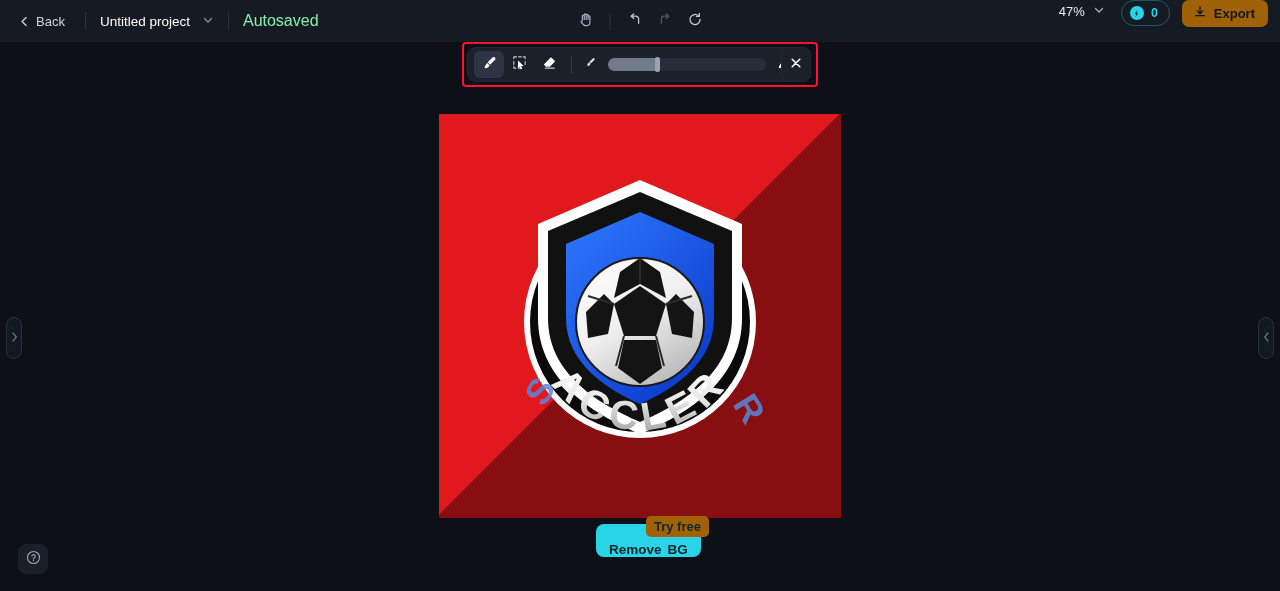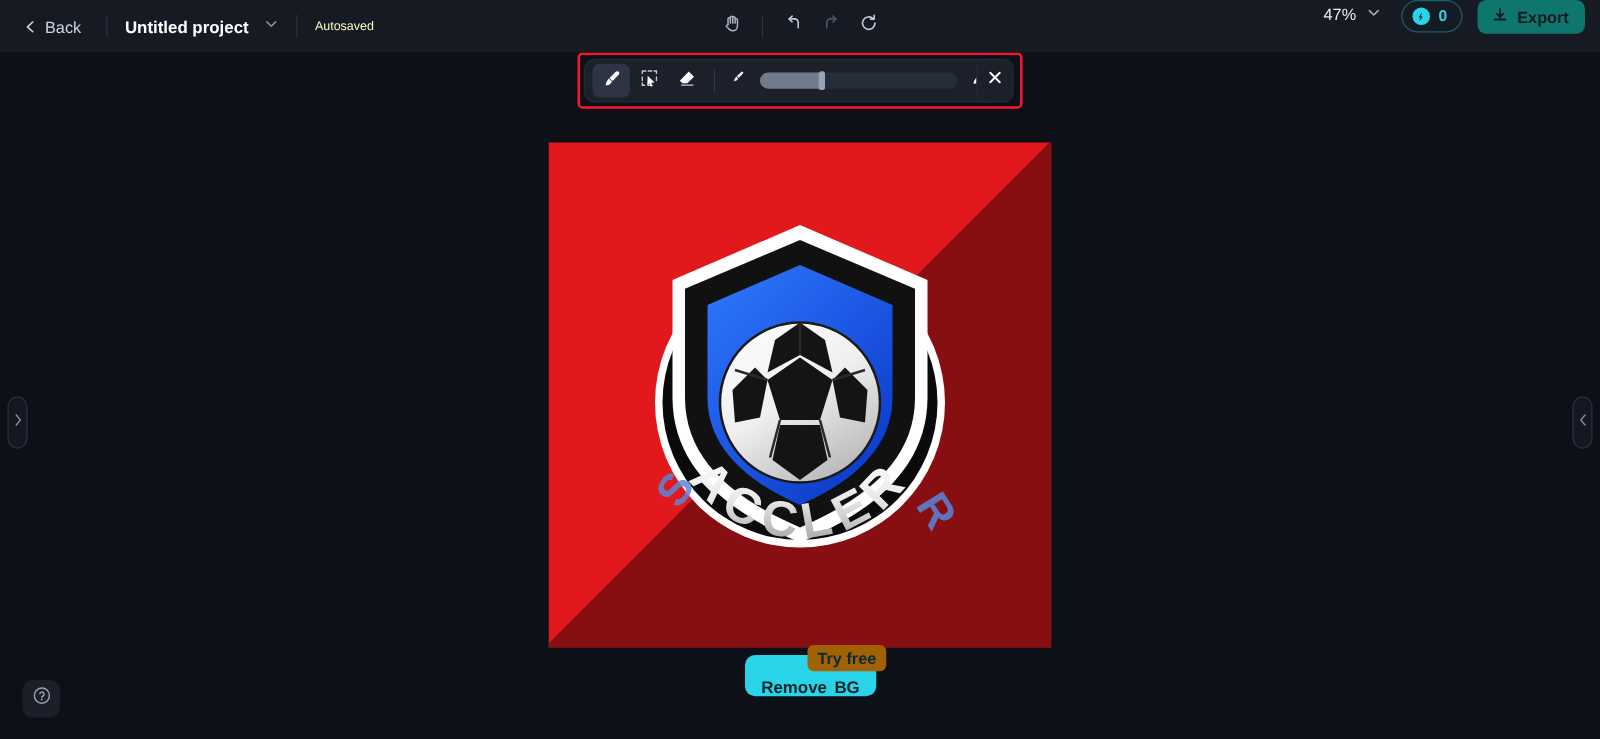--- a/index.html
+++ b/index.html
@@ -20,23 +20,23 @@
     z-index: 40;
   }
   .hdr-left { display: flex; align-items: center; height: 100%; padding-left: 13px; }
   .back-btn {
     display: flex; align-items: center; gap: 6px;
     color: #cfd6e2; font-size: 13px; cursor: pointer;
     padding: 4px 6px; border-radius: 5px;
   }
   .back-btn svg { display:block; }
   .hdr-divider { width: 1px; height: 18px; background: #2b3240; margin: 0 14px; }
-  .proj-name { color: #ffffff; font-size: 13.5px; font-weight: bold; white-space: nowrap; }
+  .proj-name { color: #ffffff; font-size: 13.5px; font-weight: normal; white-space: nowrap; }
   .caret-btn { margin-left: 12px; cursor: pointer; display:flex; align-items:center; }
-  .autosaved { color: #fef9c3; font-size: 10px; white-space: nowrap; }
+  .autosaved { color: #86efac; font-size: 16px; white-space: nowrap; }
 
   .hdr-center {
     position: absolute; left: 50%; top: 0; transform: translateX(-50%);
     height: 42px; display: flex; align-items: center; gap: 0px;
   }
   .hdr-icon-btn {
     width: 30px; height: 30px; border-radius: 6px;
     display: flex; align-items: center; justify-content: center;
     cursor: pointer;
   }
@@ -58,21 +58,21 @@
     background: #141b24;
   }
   .coin {
     width: 14px; height: 14px; border-radius: 50%;
     background: #2ad4e8; display:flex; align-items:center; justify-content:center;
     flex: 0 0 auto;
   }
   .credits-count { color: #2ad4e8; font-size: 12.5px; font-weight: bold; }
   .export-btn {
     display: flex; align-items: center; gap: 7px;
-    background: #0f766e; color: #121722;
+    background: #a16207; color: #121722;
     font-size: 13px; font-weight: bold;
     height: 27px; padding: 0 13px 0 11px;
     border-radius: 7px; cursor: pointer;
     margin-left: 12px;
   }
 
   
   #canvas-area {
     position: absolute; top: 42px; left: 0;
     width: 1280px; height: 549px; background: #0d1017;

